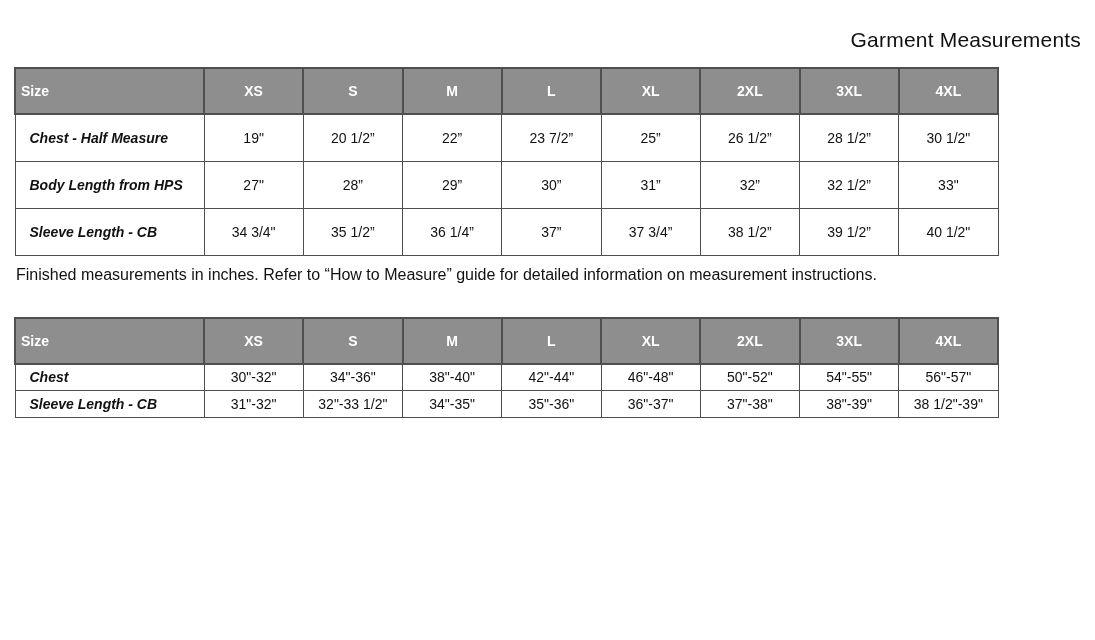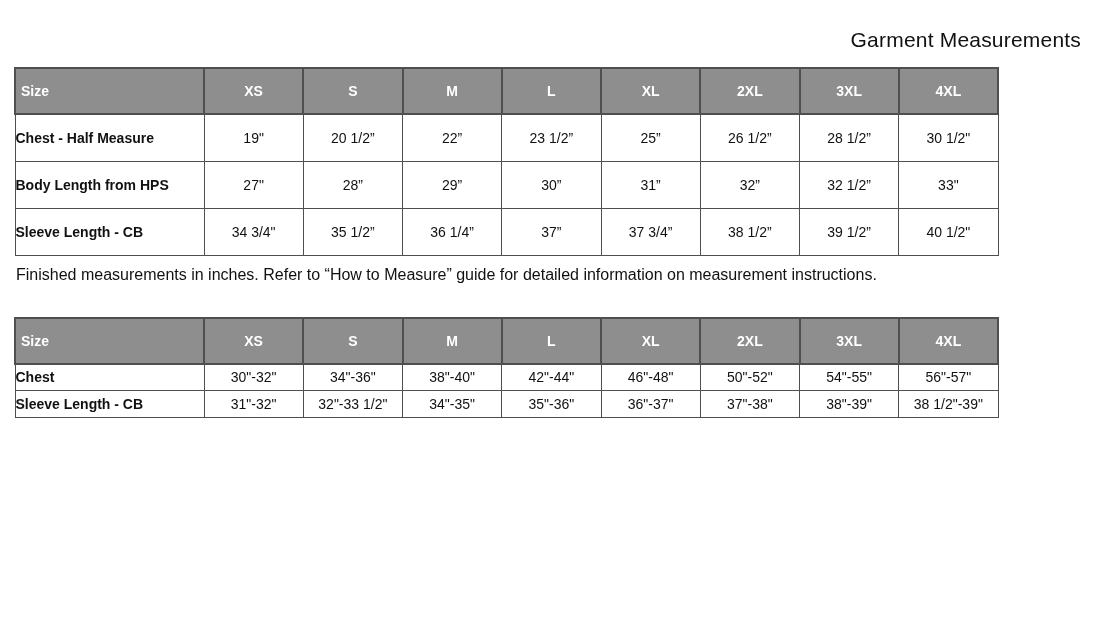--- a/index.html
+++ b/index.html
@@ -49,21 +49,22 @@
     color:var(--header-text);
     font-weight:bold;
   }
   table.size-table th.first-col{
     text-align:left;
     padding-left:5px;
   }
   table.size-table td.row-label{
     text-align:left;
     font-weight:bold;
-    padding-left:0;
+    padding-left:14px;
+    font-style:italic;
   }
   table.size-table col.label-col{width:189px;}
   #garment-table th{height:46px;}
   #garment-table td{height:47px;}
   #sizing-table th{height:46px;}
   #sizing-table td{height:27px;}
   .footnote{
     font-size:16px;
     color:#111;
     margin:10px 0 0 2px;
@@ -101,21 +102,21 @@
           <th>3XL</th>
           <th>4XL</th>
         </tr>
       </thead>
       <tbody>
         <tr>
           <td class="row-label">Chest - Half Measure</td>
           <td>19"</td>
           <td>20 1/2”</td>
           <td>22”</td>
-          <td>23 1/2”</td>
+          <td>23 7/2”</td>
           <td>25”</td>
           <td>26 1/2”</td>
           <td>28 1/2”</td>
           <td>30 1/2"</td>
         </tr>
         <tr>
           <td class="row-label">Body Length from HPS</td>
           <td>27"</td>
           <td>28”</td>
           <td>29”</td>

